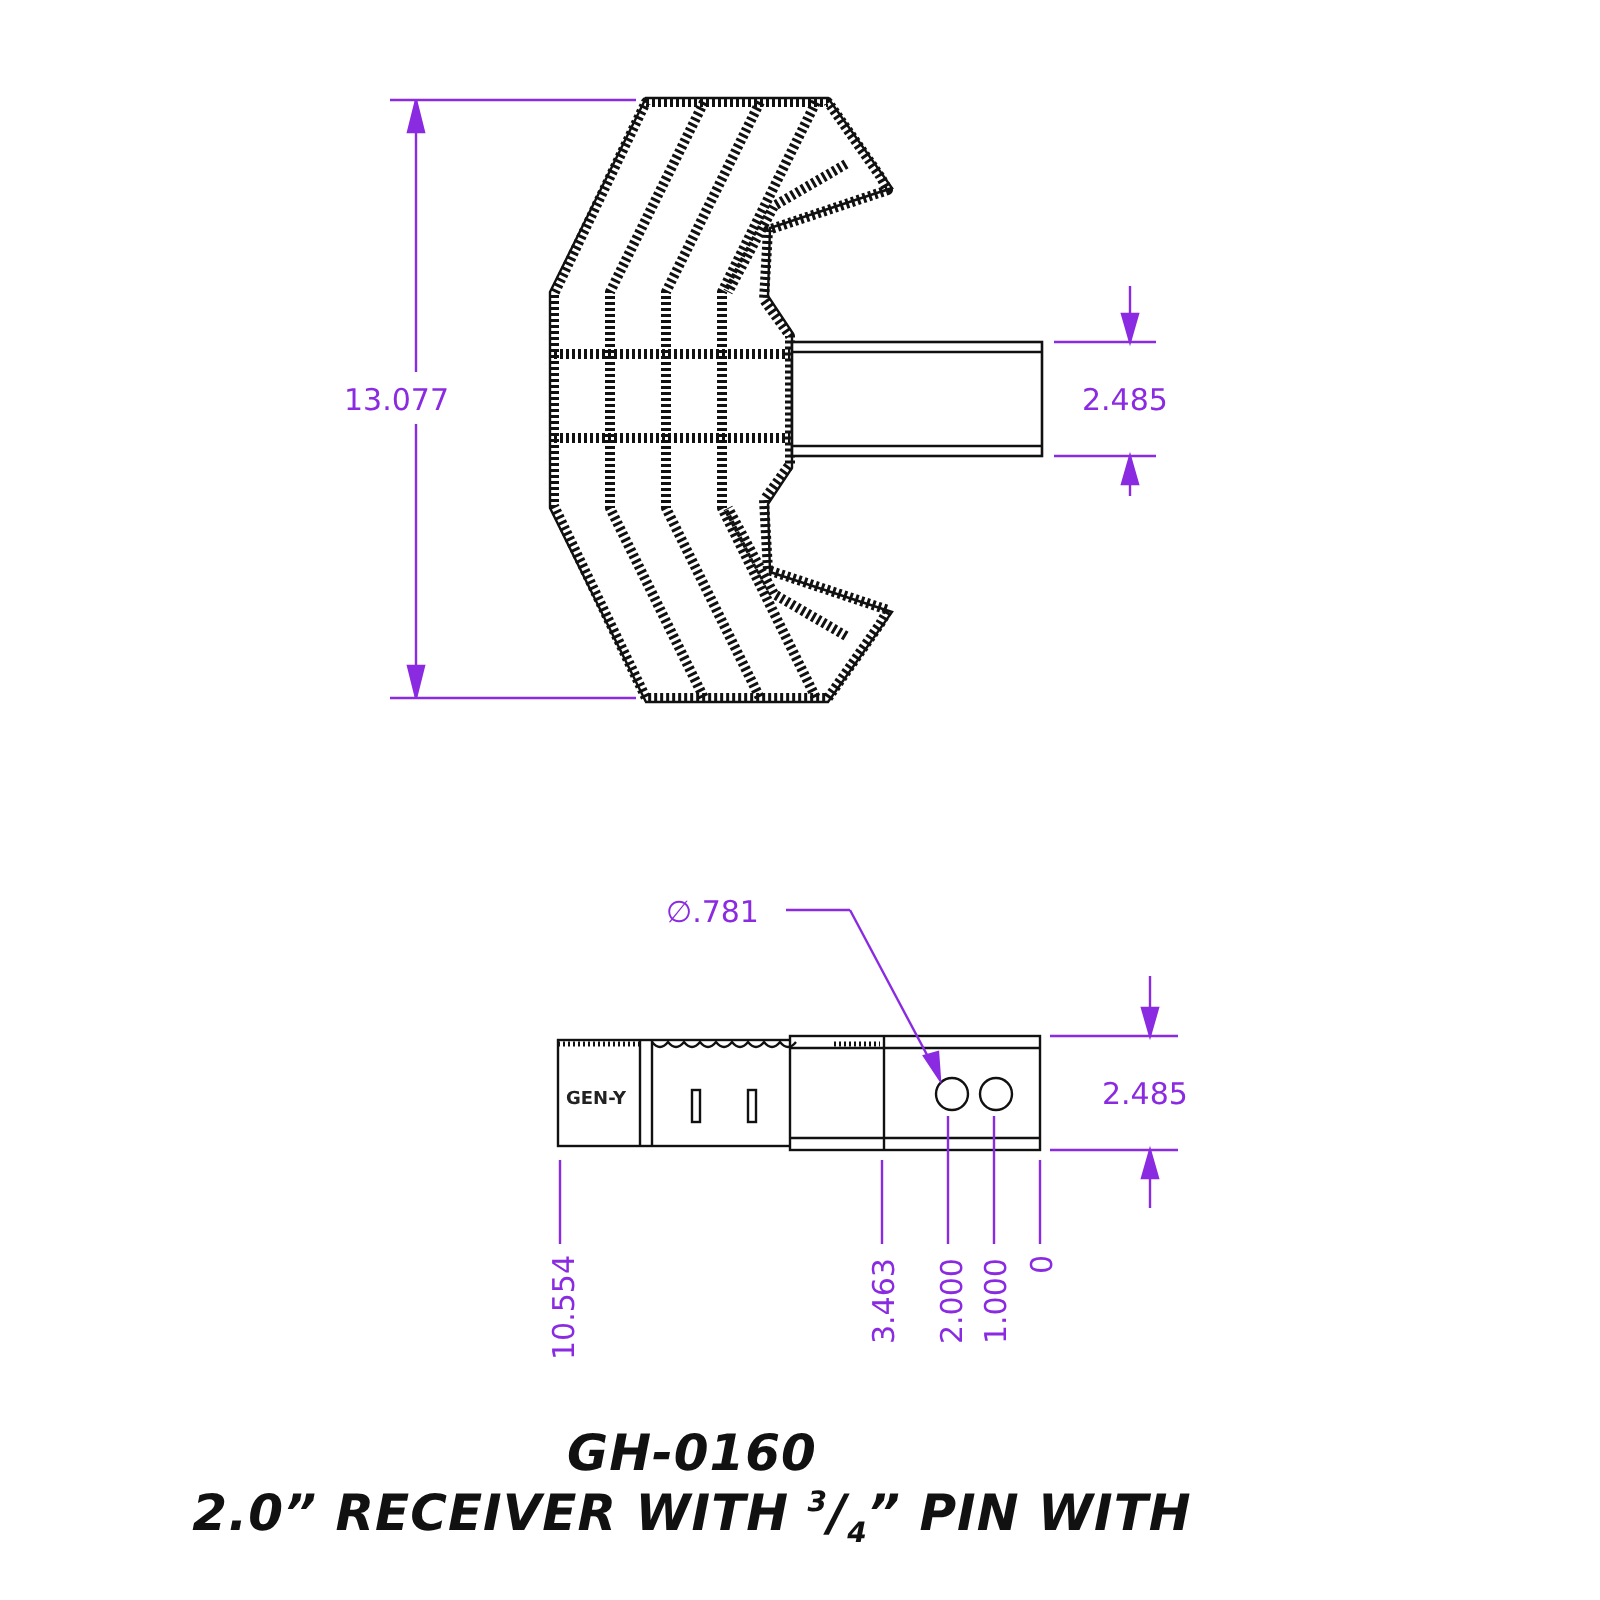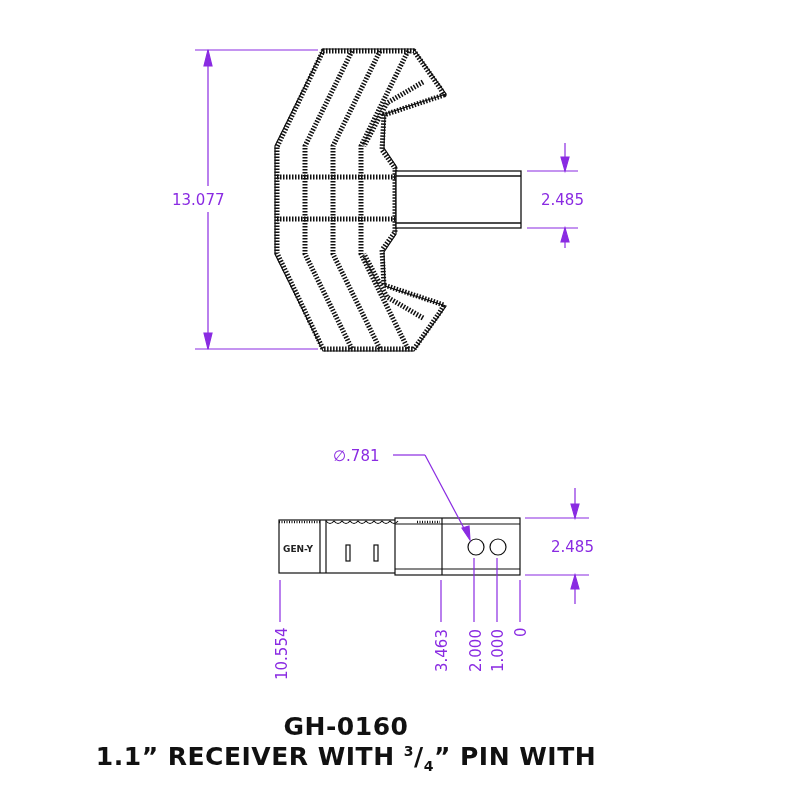--- a/index.html
+++ b/index.html
@@ -1,19 +1,19 @@
 <!DOCTYPE html>
 <html><head>
 <meta charset="utf-8">
 <style>
   html, body { margin:0; padding:0; background:#ffffff; }
   body { width:800px; height:800px; position:relative; overflow:hidden; font-family:"DejaVu Sans", sans-serif; }
   svg#drawing { position:absolute; left:0; top:0; }
   .dim-text { font-family:"DejaVu Sans", sans-serif; fill:#8a2be2; font-size:15px; }
-  .title { position:absolute; left:0; width:692px; text-align:center; font-family:"DejaVu Sans", sans-serif; font-weight:bold; color:#111; letter-spacing:0.5px; }
+  .title { position:absolute; left:0; width:692px; text-align:center; font-family:"DejaVu Sans", sans-serif; font-weight:bold; color:#111; letter-spacing:0.5px;font-style:italic; }
   #part-number { top:712px; font-size:25px; }
   #part-desc { top:742px; font-size:25px; }
   sup, sub { font-size:14px; }
 </style>
 </head>
 <body>
 
 <svg id="drawing" width="800" height="800" viewBox="0 0 800 800" xmlns="http://www.w3.org/2000/svg">
   <defs>
     <pattern id="dots" width="4" height="4" patternUnits="userSpaceOnUse">
@@ -121,13 +121,13 @@
       <text transform="translate(287,680) rotate(-90)">10.554</text>
       <text transform="translate(447,672) rotate(-90)">3.463</text>
       <text transform="translate(481,672) rotate(-90)">2.000</text>
       <text transform="translate(503,672) rotate(-90)">1.000</text>
       <text transform="translate(526,637) rotate(-90)">0</text>
     </g>
   </g>
 </svg>
 
 <div id="part-number" class="title">GH-0160</div>
-<div id="part-desc" class="title"><span>1.1” RECEIVER WITH </span><sup>3</sup><span>/</span><sub>4</sub><span>” PIN WITH</span></div>
+<div id="part-desc" class="title"><span>2.0” RECEIVER WITH </span><sup>3</sup><span>/</span><sub>4</sub><span>” PIN WITH</span></div>
 
 </body></html>

